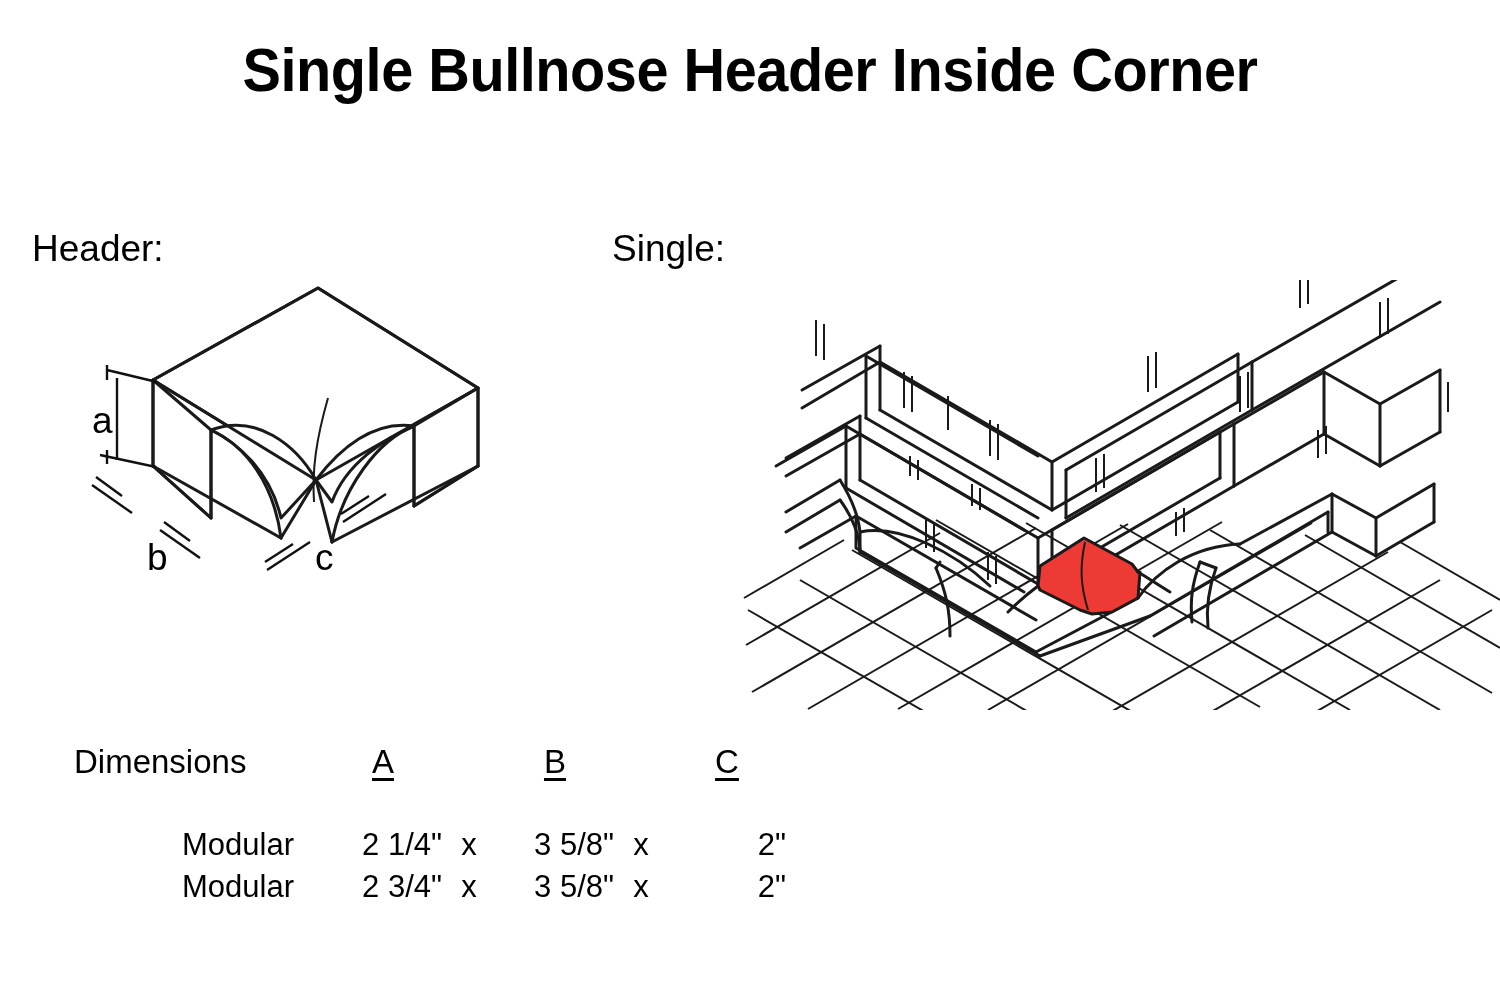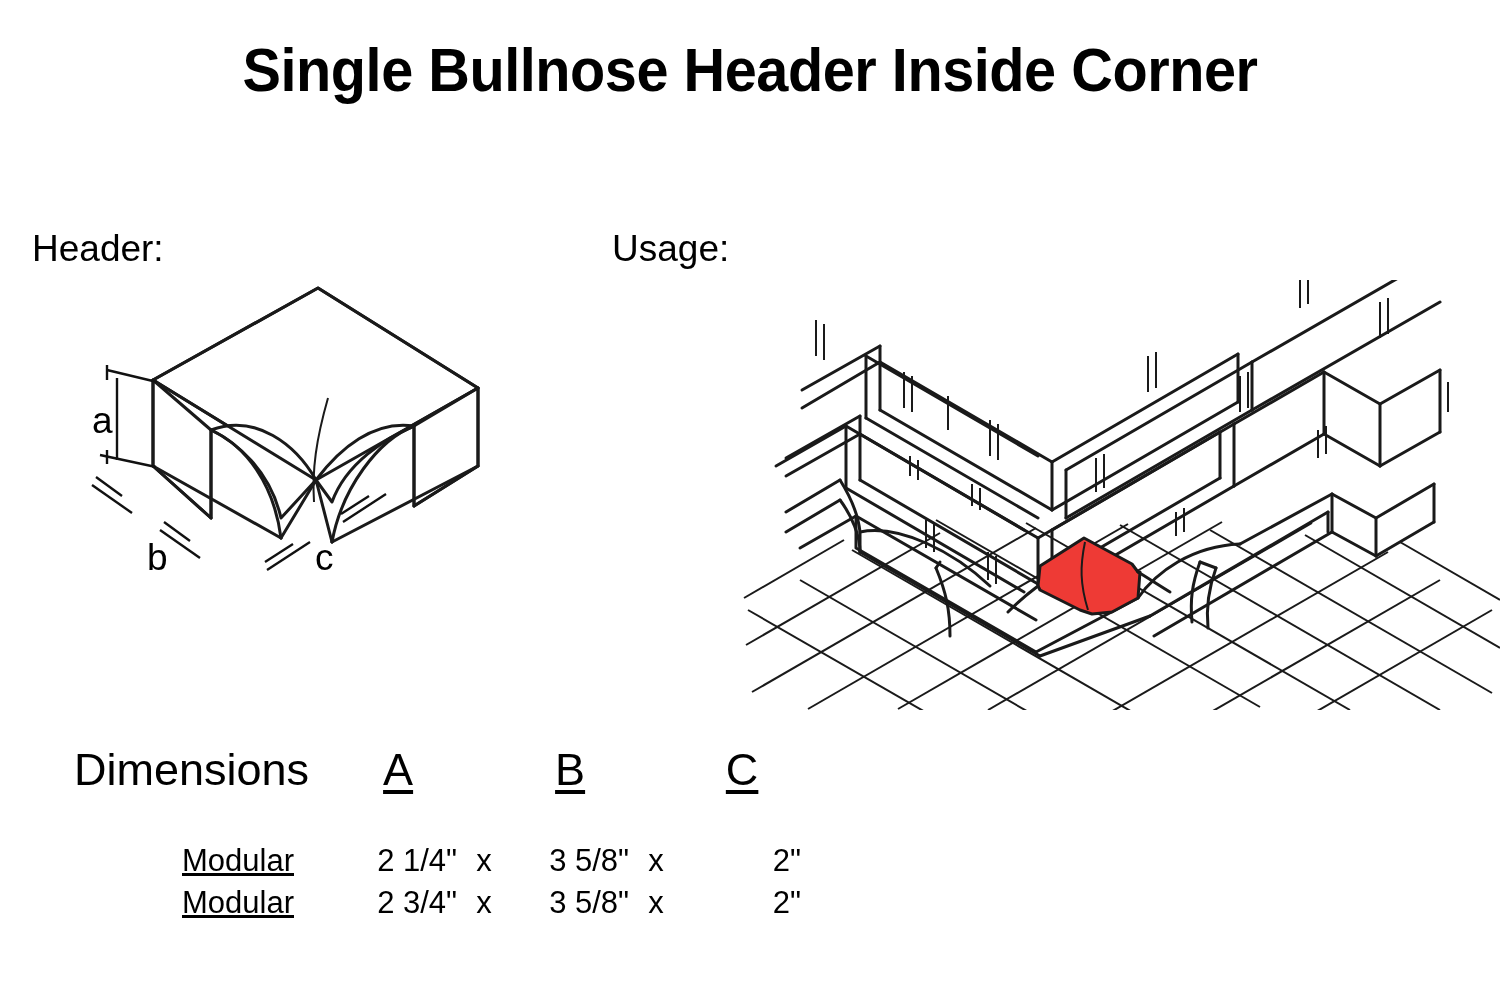--- a/index.html
+++ b/index.html
@@ -99,24 +99,24 @@
     white-space: nowrap;
   }
   #dimensions-table td {
     padding: 0;
     font-weight: normal;
     line-height: 1.34;
   }
   .col-label   { text-align: left;   padding-right: 30px !important; }
   .col-size    { text-align: right;  min-width: 118px; }
   .col-x       { text-align: center; width: 54px; }
-  .head-row td { padding-bottom: 40px !important; font-size: 45px; margin-top: 6px; }
+  .head-row td { padding-bottom: 40px !important; font-size: 33px; margin-top: 6px; }
   .head-under  { text-decoration: underline; text-underline-offset: 5px; }
   .head-a, .head-b, .head-c { text-align: center; }
-  .row-indent  { padding-left: 108px !important; text-decoration: underline; }
+  .row-indent  { padding-left: 108px !important; }
 </style>
 </head>
 <body>
 
 <div id="page-title">Single Bullnose Header Inside Corner</div>
 
 <div class="section-caption" id="piece-caption">Header:</div>
 
 <svg id="piece-figure" width="420" height="330" viewBox="0 0 420 330">
 
@@ -172,21 +172,21 @@
 
   <g class="stroke-dim">
     <path d="M 207,300 L 250,272"></path>
     <path d="M 205,292 L 233,274"></path>
     <path d="M 283,252 L 326,224"></path>
     <path d="M 281,244 L 309,226"></path>
   </g>
   <text class="dim-letter" x="255" y="300">c</text>
 </svg>
 
-<div class="section-caption" id="usage-caption">Usage:</div>
+<div class="section-caption" id="usage-caption">Single:</div>
 
 <svg id="usage-figure" width="760" height="430" viewBox="0 0 760 430">
 
   <g class="stroke-thin">
 
     <path d="M 8,330 L 213,448"></path>
     <path d="M 60,300 L 330,456"></path>
     <path d="M 112,270 L 420,448"></path>
     <path d="M 196,240 L 520,427"></path>
     <path d="M 286,243 L 610,430"></path>

